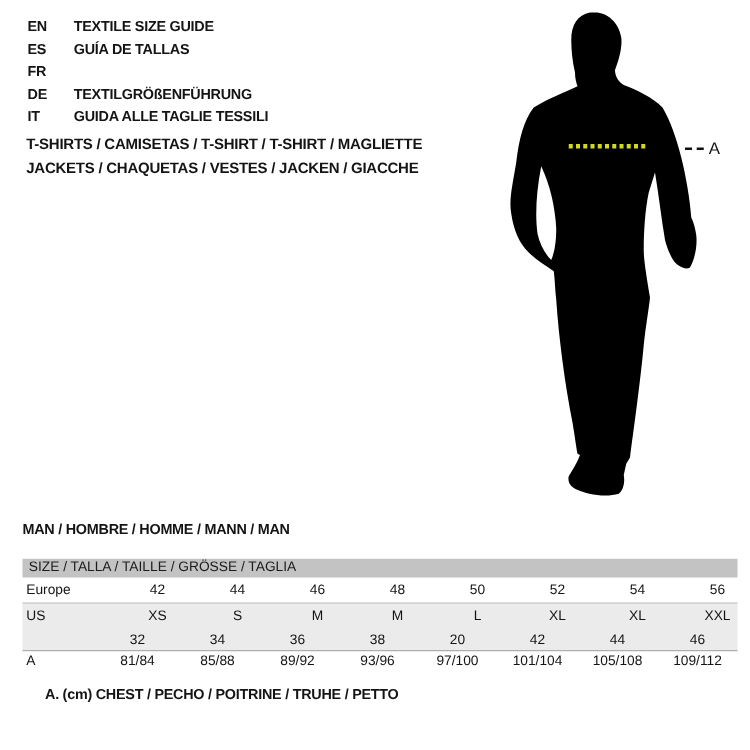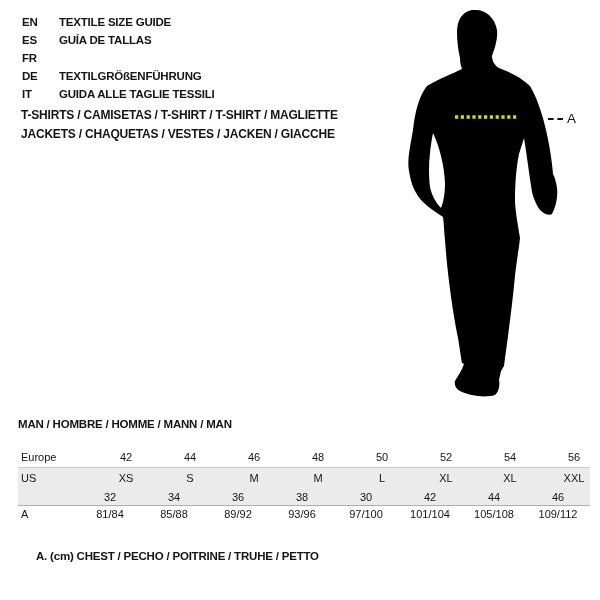--- a/index.html
+++ b/index.html
@@ -123,20 +123,21 @@
     </svg>
     <div class="measure-callout">
       <span class="measure-dashes"></span>
       <span class="measure-letter">A</span>
     </div>
   </div>
 
   <div class="section-title">MAN / HOMBRE / HOMME / MANN / MAN</div>
 
   <div class="size-table">
+    <div class="t-header">SIZE / TALLA / TAILLE / GRÖSSE / TAGLIA</div>
 
     <div class="t-row h16">
       <span class="t-label">Europe</span>
       <span class="t-cell">42</span>
       <span class="t-cell">44</span>
       <span class="t-cell">46</span>
       <span class="t-cell">48</span>
       <span class="t-cell">50</span>
       <span class="t-cell">52</span>
       <span class="t-cell">54</span>
@@ -154,21 +155,21 @@
         <span class="t-cell">XL</span>
         <span class="t-cell">XL</span>
         <span class="t-cell">XXL</span>
       </div>
       <div class="t-row h17">
         <span class="t-label"></span>
         <span class="t-cell">32</span>
         <span class="t-cell">34</span>
         <span class="t-cell">36</span>
         <span class="t-cell">38</span>
-        <span class="t-cell">30</span>
+        <span class="t-cell">20</span>
         <span class="t-cell">42</span>
         <span class="t-cell">44</span>
         <span class="t-cell">46</span>
       </div>
     </div>
 
     <div class="t-row h17 row-a">
       <span class="t-label">A</span>
       <span class="t-cell">81/84</span>
       <span class="t-cell">85/88</span>

